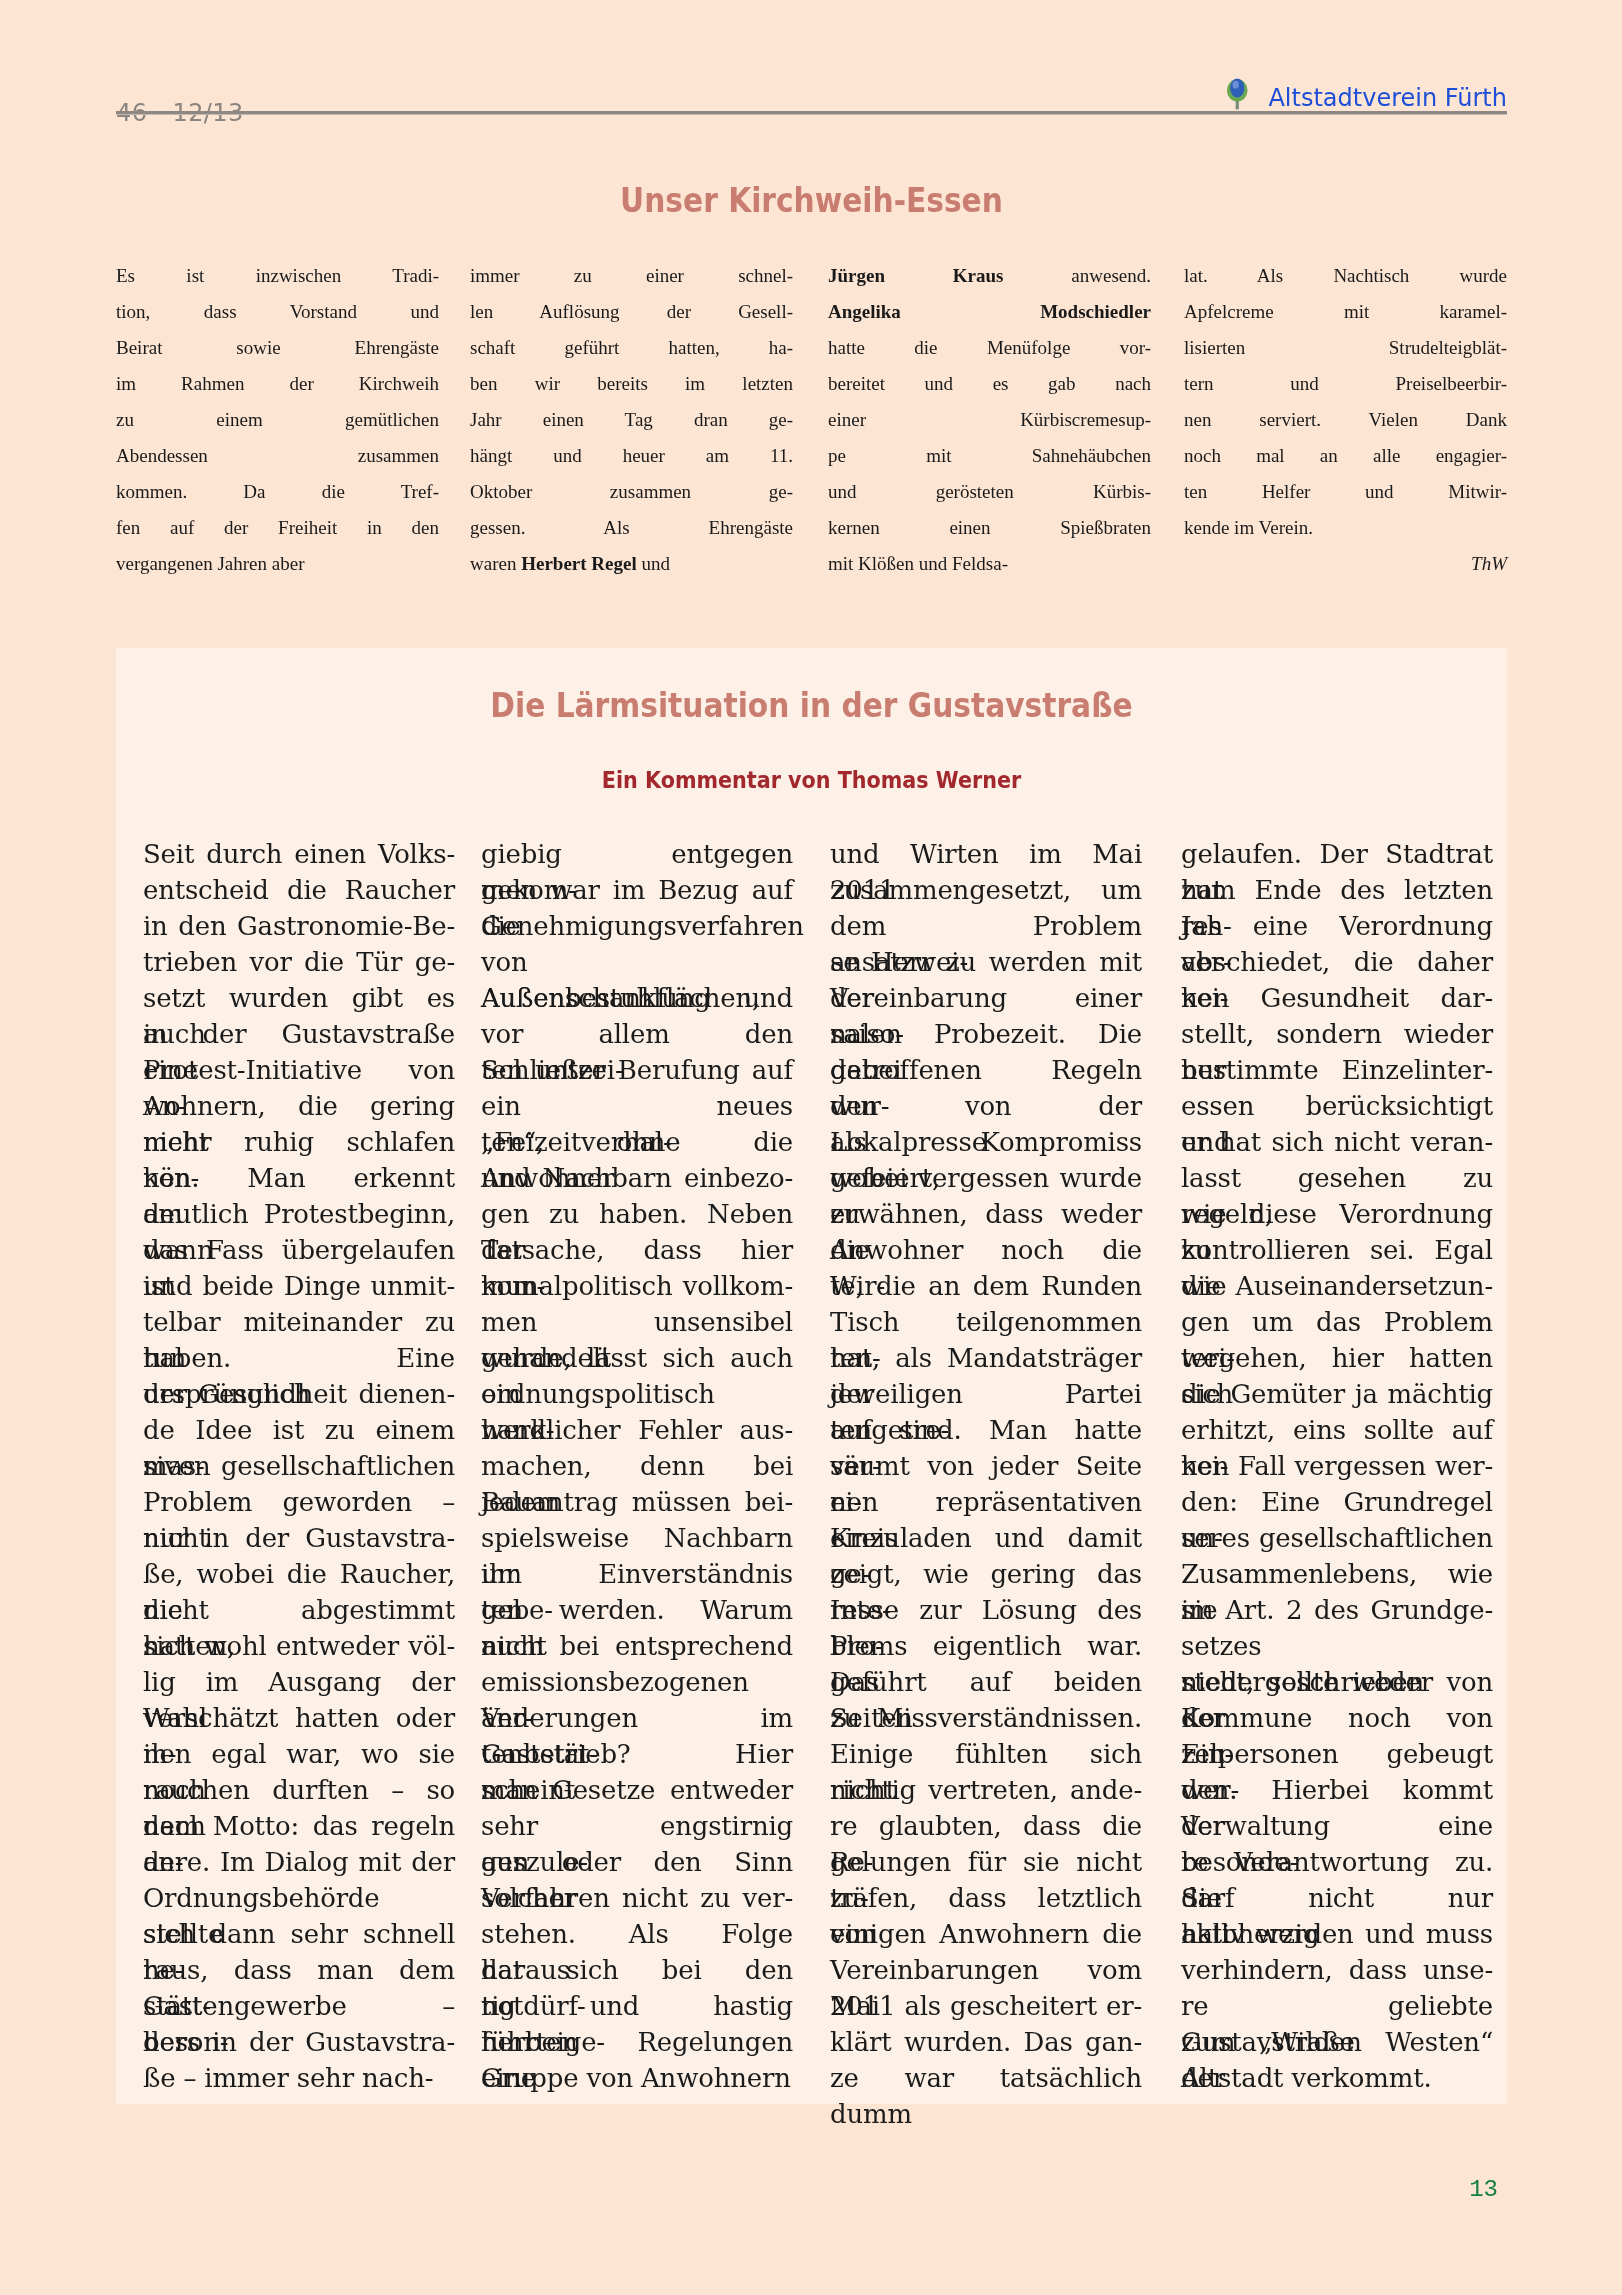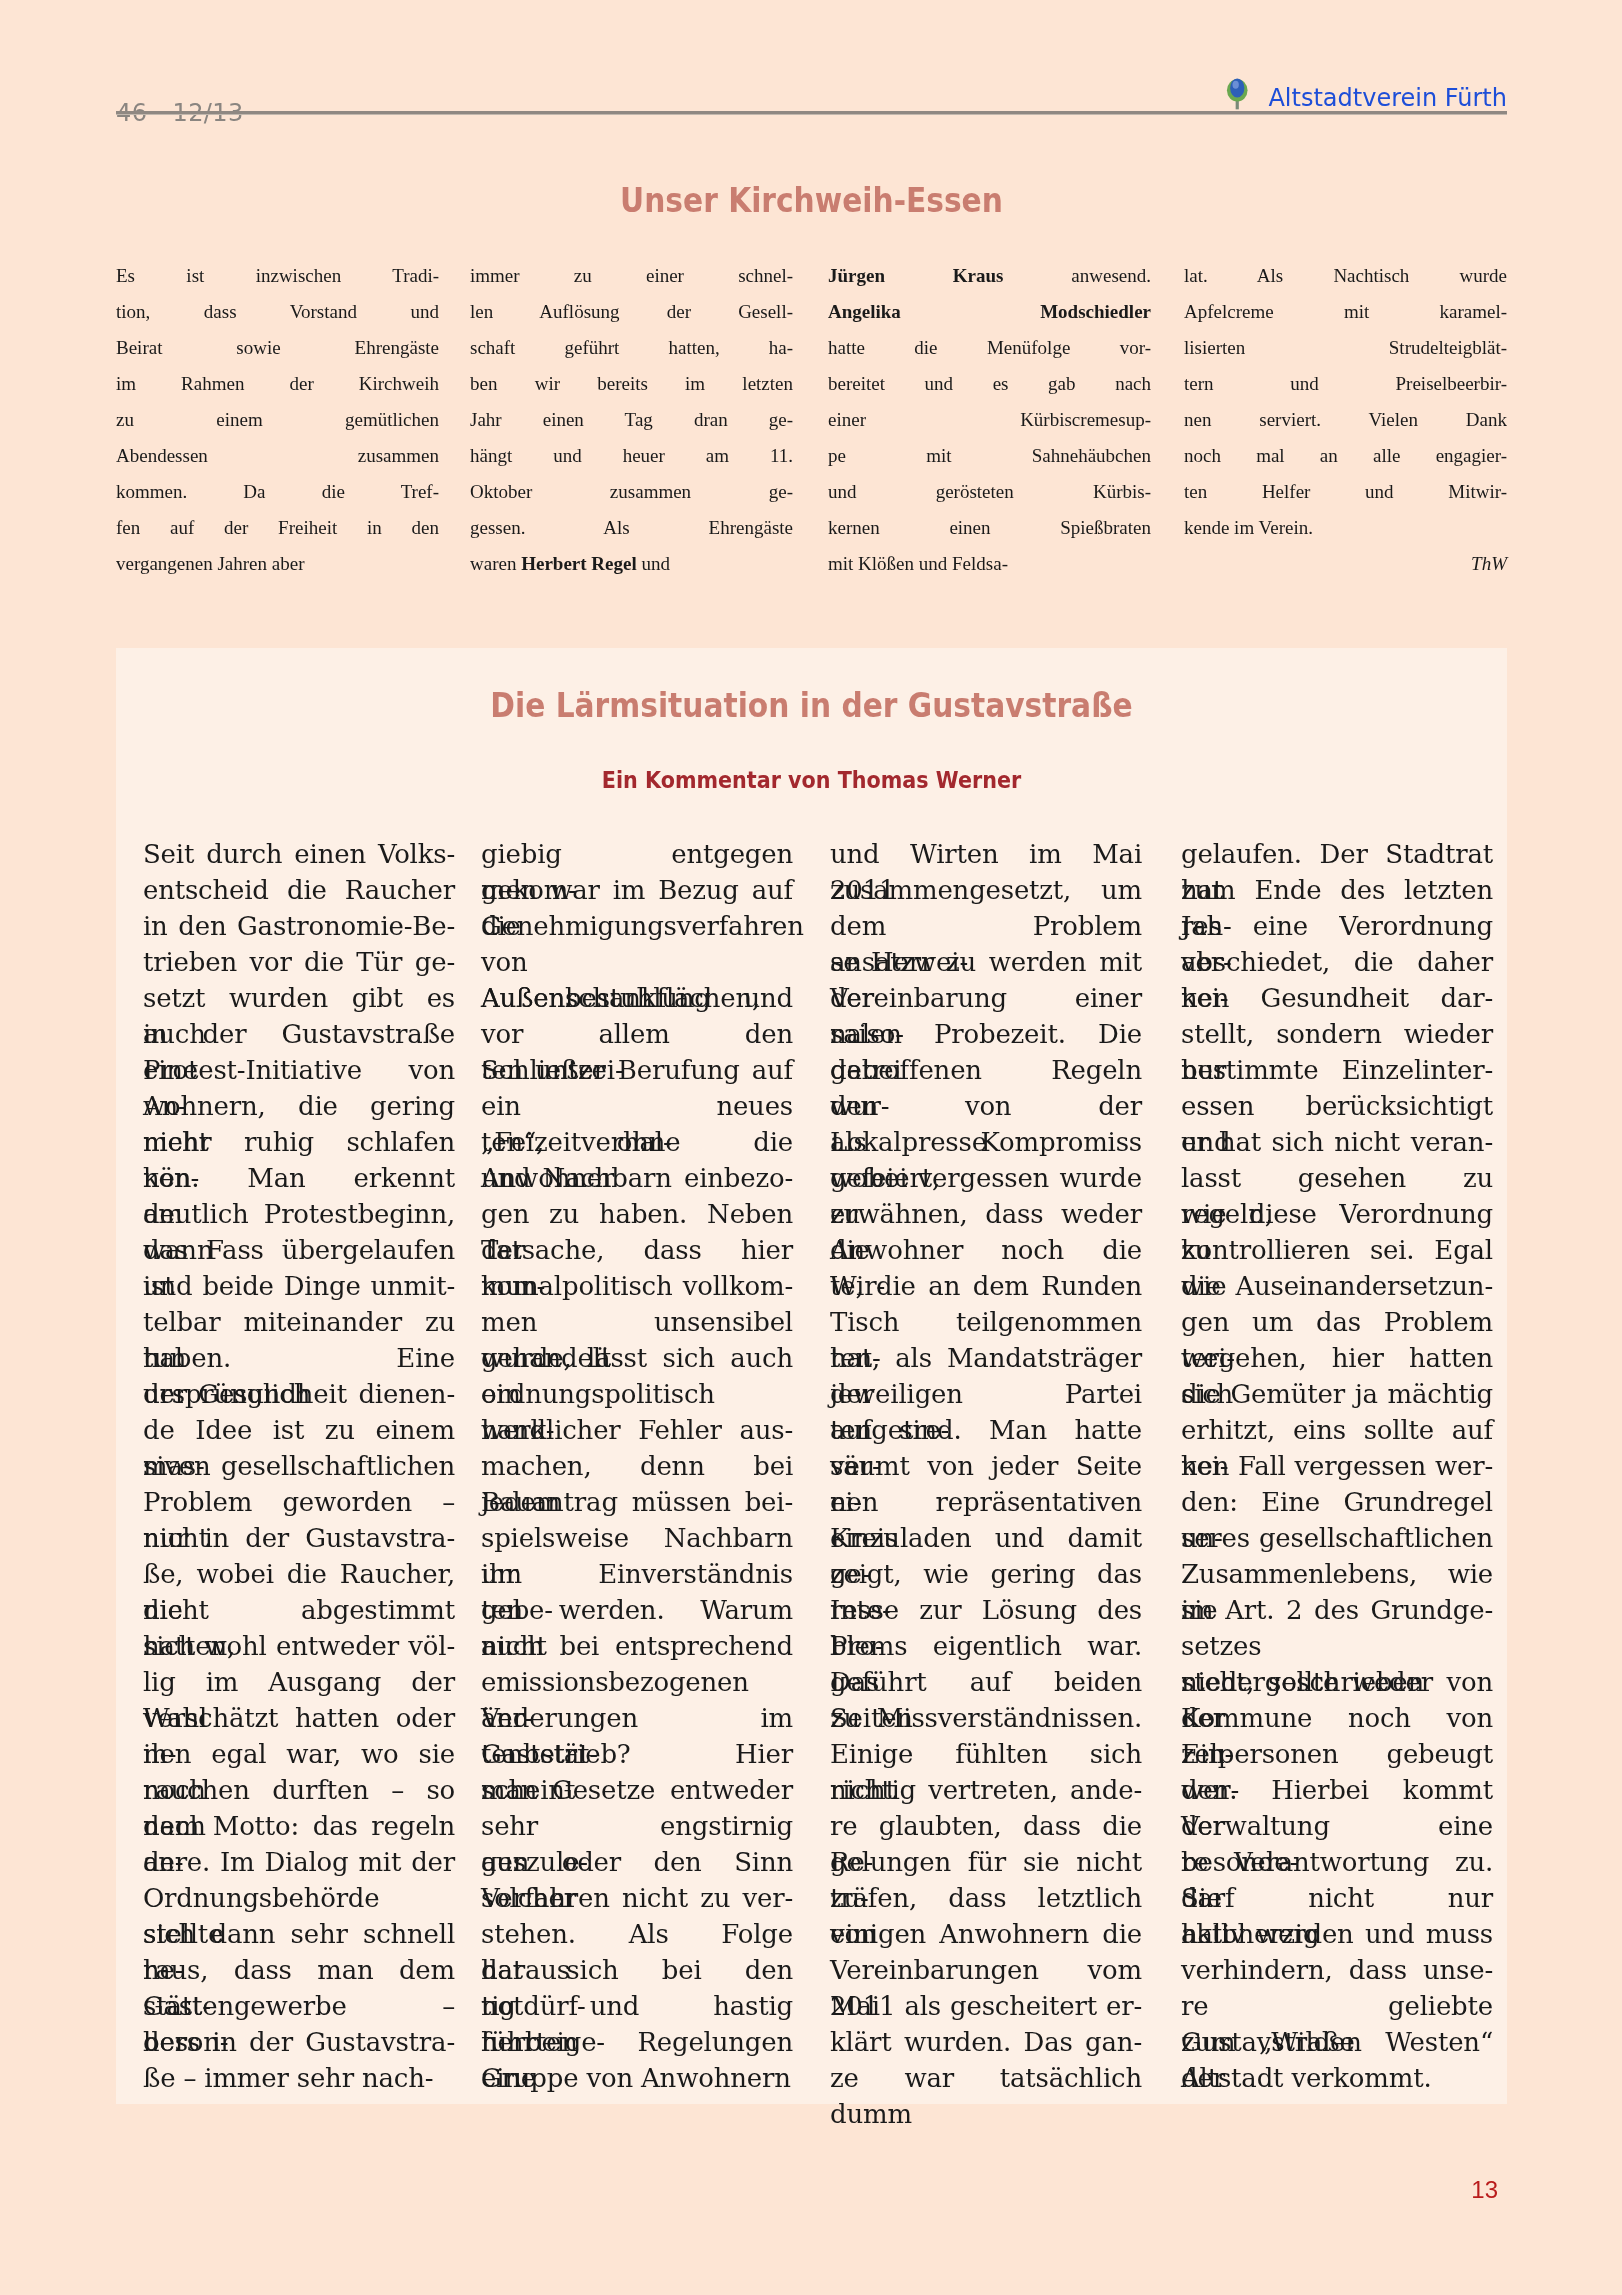--- a/index.html
+++ b/index.html
@@ -64,22 +64,22 @@
   .cols2 { position:absolute; top:836px; left:130px; width:1363px; }
   .col2 {
     position:absolute; top:0;
     font-size:26px; line-height:36px;
     font-family:"DejaVu Serif","Liberation Serif",serif;
     letter-spacing:-0.2px;
   }
   .col2 .line { height:36px; }
   .page-number {
     position:absolute; right:125px; top:2176px;
-    font-family:Liberation Sans, sans-serif;
-    font-size:24px; color:#b91c1c;
+    font-family:Liberation Mono, monospace;
+    font-size:24px; color:#15803d;
   }
 </style>
 </head>
 <body>
 
 <div>
   <div class="header-left">46 - 12/13</div>
   <svg class="logo" viewBox="0 0 36 44">
     <rect x="16" y="26" width="4" height="16" fill="#7a8a78"></rect>
     <ellipse cx="18" cy="18" rx="13" ry="14" fill="#6aa84f"></ellipse>

